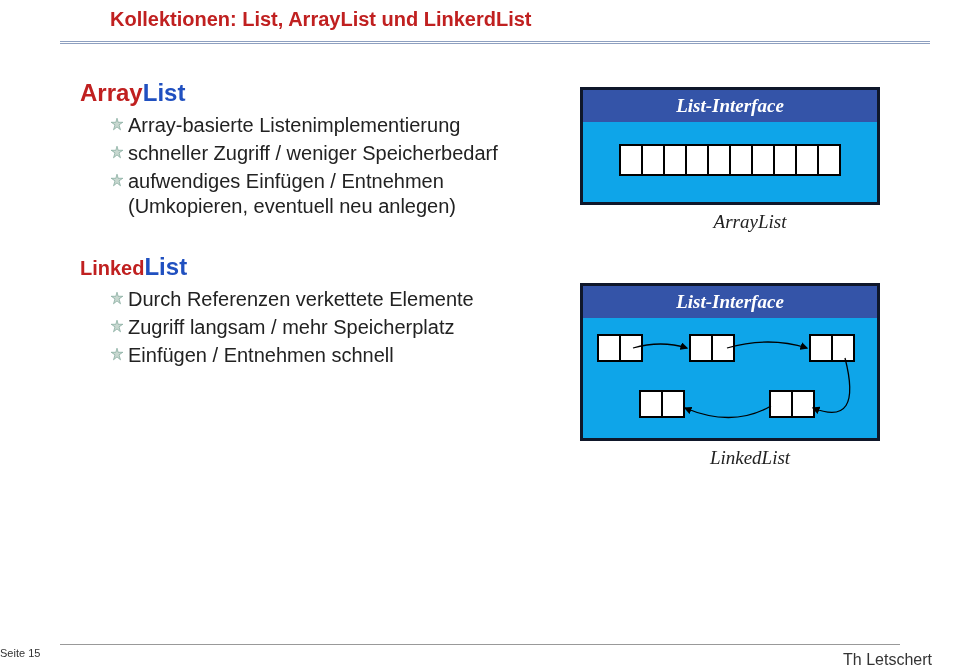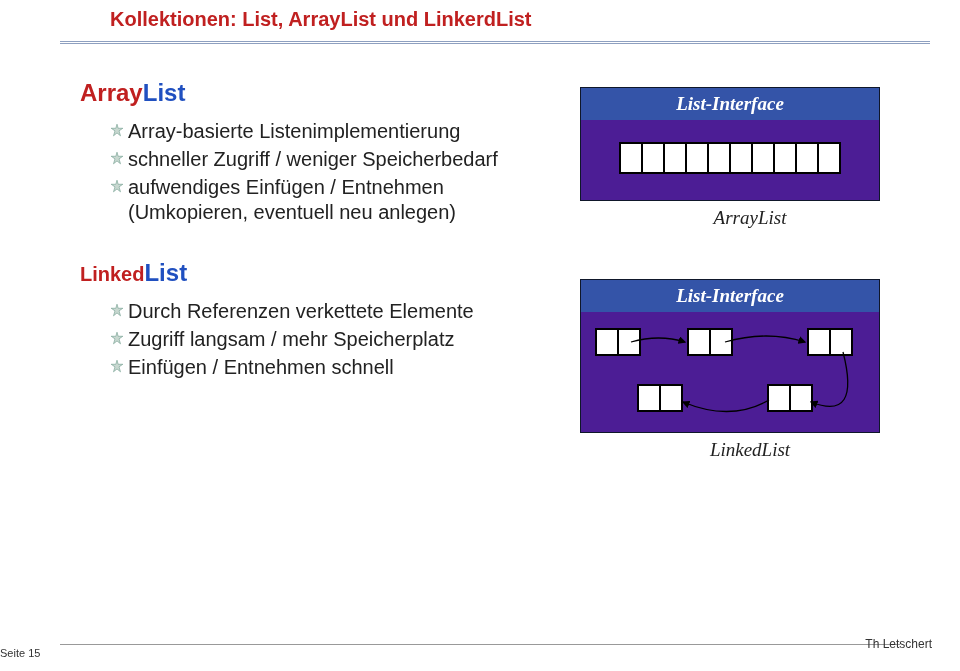--- a/index.html
+++ b/index.html
@@ -37,21 +37,21 @@
     padding: 35px 40px 0 80px;
     gap: 30px;
   }
   .left-col { flex: 0 0 470px; }
   .right-col { flex: 1; }
 
   .section-head .arr { color: #c02020; font-weight: bold; font-size: 24px; }
   .section-head .lst { color: #2050c0; font-weight: bold; font-size: 24px; }
   .section-head .lnk { color: #c02020; font-weight: bold; font-size: 20px; text-align: right; }
 
-  .bullets { margin-top: 12px; }
+  .bullets { margin-top: 6px; }
   .bullet-row {
     display: flex;
     align-items: flex-start;
     margin: 3px 0 3px 26px;
     font-size: 20px;
     color: #222;
     line-height: 1.25;
   }
   .star {
     flex: 0 0 22px;
@@ -61,22 +61,22 @@
     position: relative;
     top: 4px;
   }
   .star svg { width: 14px; height: 14px; display: block; }
   .bullet-text { flex: 1; }
 
   .second-section { margin-top: 34px; }
 
   
   .diagram-box {
-    background: #4c1d95;
-    border: 1px solid #0f172a;
+    background: #0ea5e9;
+    border: 3px solid #0f172a;
     width: 300px;
     position: relative;
   }
   .diagram-header {
     background: #3454a8;
     color: #fff;
     font-style: italic;
     font-family: "Times New Roman", serif;
     font-weight: bold;
     font-size: 19px;
@@ -147,23 +147,23 @@
   }
   .page-num {
     position: absolute;
     bottom: 12px;
     width: 100%;
     font-size: 11px;
     color: #333;
   }
   .author {
     position: absolute;
-    bottom: 20px;
+    bottom: 2px;
     right: 28px;
-    font-size: 12px;
+    font-size: 16px;
     color: #333;
   }
 </style>
 </head>
 <body>
 
 <div class="title-wrap">
   <div class="title">Kollektionen: List, ArrayList und LinkerdList</div>
 </div>
 <div class="underline-outer">

